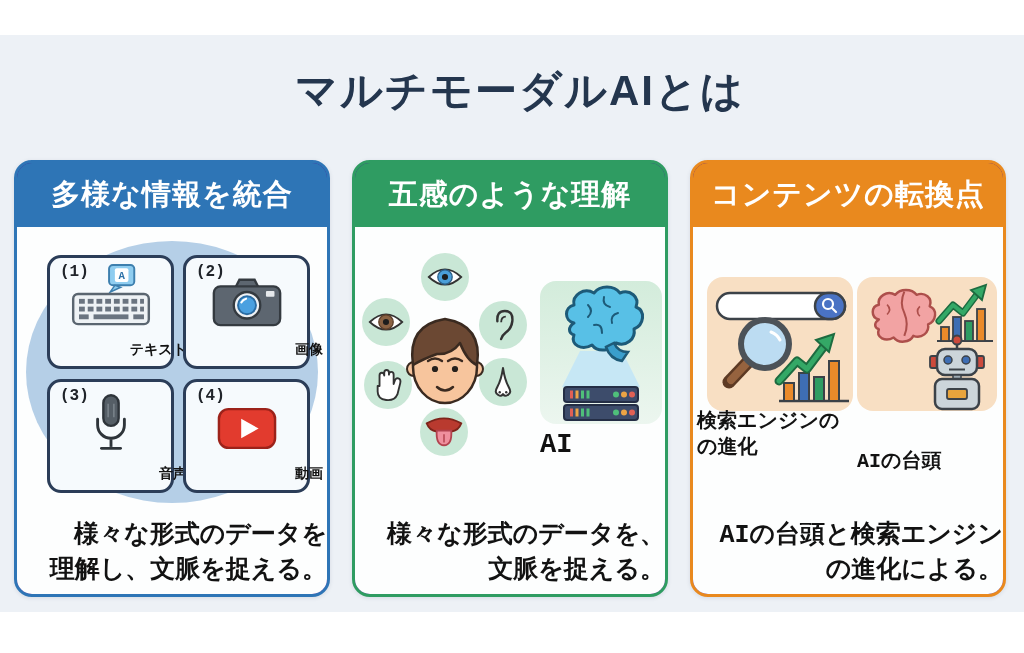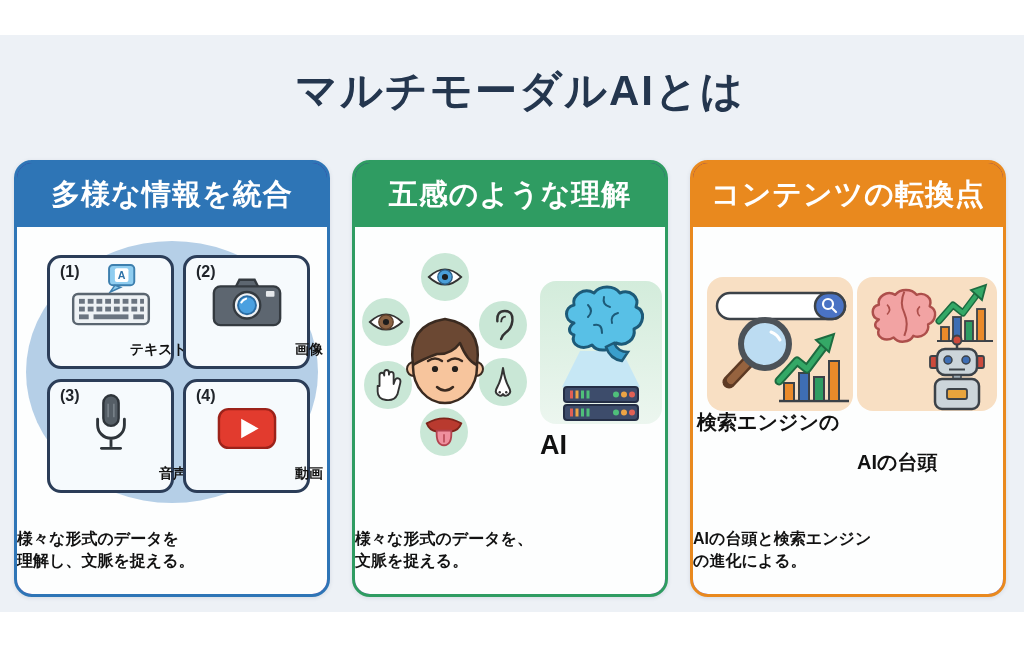--- a/index.html
+++ b/index.html
@@ -2,32 +2,32 @@
 <html><head>
 <meta charset="utf-8">
 <style>
   * { margin:0; padding:0; box-sizing:border-box; }
   body { font-family:"Liberation Sans","DejaVu Sans",sans-serif; background:#fff; }
   .stage { position:relative; width:1024px; height:653px; background:#ffffff; overflow:hidden; }
   .canvas { position:absolute; left:0; top:35px; width:1024px; height:577px; background:#edf1f6; }
   .title { position:absolute; left:8px; top:28px; width:100%; text-align:center;
            font-size:42px; font-weight:800; color:#24364e; letter-spacing:2px; }
   .card { position:absolute; top:125px; width:316px; height:437px; background:#4c1d95;
-          border-radius:18px; border:3px solid; overflow:hidden; box-shadow:0 1px 4px rgba(40,60,90,.12); }
+          border-radius:18px; border:3px solid; overflow:hidden; box-shadow:0 1px 4px rgba(40,60,90,.12);font-family:Liberation Mono, monospace; }
   .card-1 { left:14px;  border-color:#2e75b6; }
   .card-2 { left:352px; border-color:#2f9c62; }
   .card-3 { left:690px; border-color:#e9891e; }
   .card-header { height:64px; display:flex; align-items:center; justify-content:center;
                  color:#fff; font-size:29px; font-weight:800; letter-spacing:1px; }
   .card-1 .card-header { background:#2e75b6; }
   .card-2 .card-header { background:#2f9c62; }
   .card-3 .card-header { background:#e9891e; }
   .card-body { position:relative; width:310px; height:367px; background:#fdfefe; }
-  .caption { position:absolute; left:0; bottom:22px; width:100%; text-align:left;
-             font-size:16px; font-weight:800; color:#121212; line-height:1.38; }
+  .caption { position:absolute; left:0; bottom:6px; width:100%; text-align:right;
+             font-size:25px; font-weight:800; color:#121212; line-height:1.38; }
   .caption span { display:block; }
 
   
   .blue-circle { position:absolute; left:9px; top:14px; width:292px; height:262px;
                  background:#b5cfe7; border-radius:50%; }
   .mbox { position:absolute; width:127px; height:114px; background:#f6fafd;
           border:3px solid #2b3d58; border-radius:14px; }
   .mbox-1 { left:30px;  top:28px; }
   .mbox-2 { left:166px; top:28px; }
   .mbox-3 { left:30px;  top:152px; }
@@ -298,20 +298,21 @@
             <circle cx="109" cy="83" r="4" fill="#3e6eb4" stroke="#3c4248" stroke-width="1.5"></circle>
             <line x1="92" y1="92.5" x2="108" y2="92.5" stroke="#3c4248" stroke-width="2"></line>
             <rect x="96" y="98" width="8" height="4" fill="#9fabb3" stroke="#3c4248" stroke-width="1.5"></rect>
             <rect x="78" y="102" width="44" height="30" rx="7" fill="#ccd5da" stroke="#3c4248" stroke-width="2.5"></rect>
             <rect x="90" y="112" width="20" height="10" rx="2" fill="#e8a43c" stroke="#3c4248" stroke-width="1.8"></rect>
           </svg>
         </div>
 
         <div class="peach-label pl-1">
           <span>検索エンジンの</span>
+          <span>の進化</span>
         </div>
         <div class="peach-label pl-2">
           <span>AIの台頭</span>
         </div>
 
         <p class="caption">
           <span>AIの台頭と検索エンジン</span>
           <span>の進化による。</span>
         </p>
       </div>

